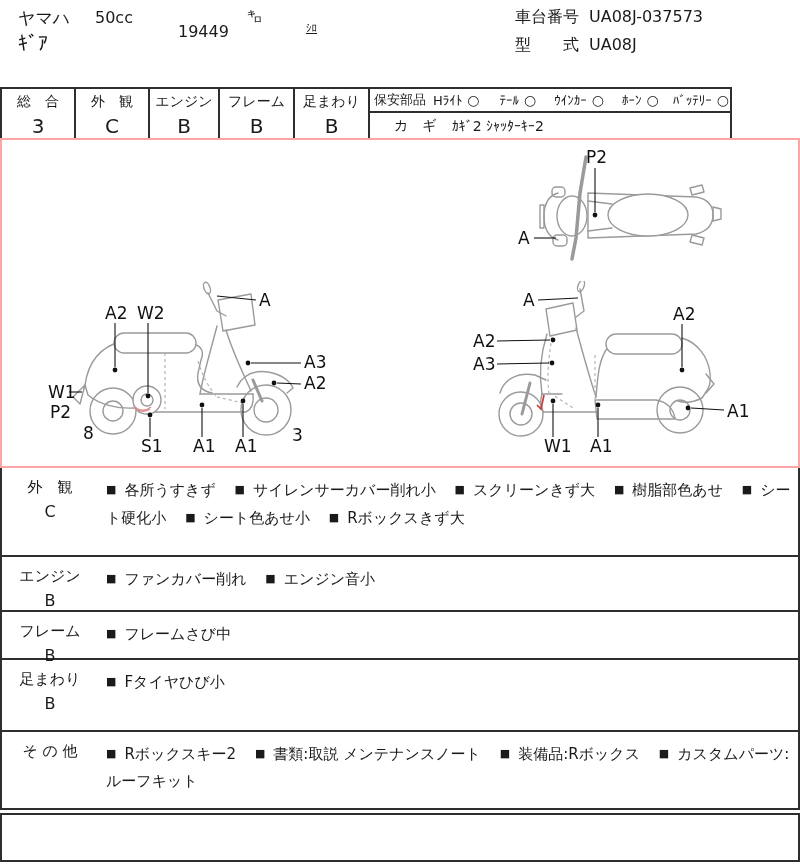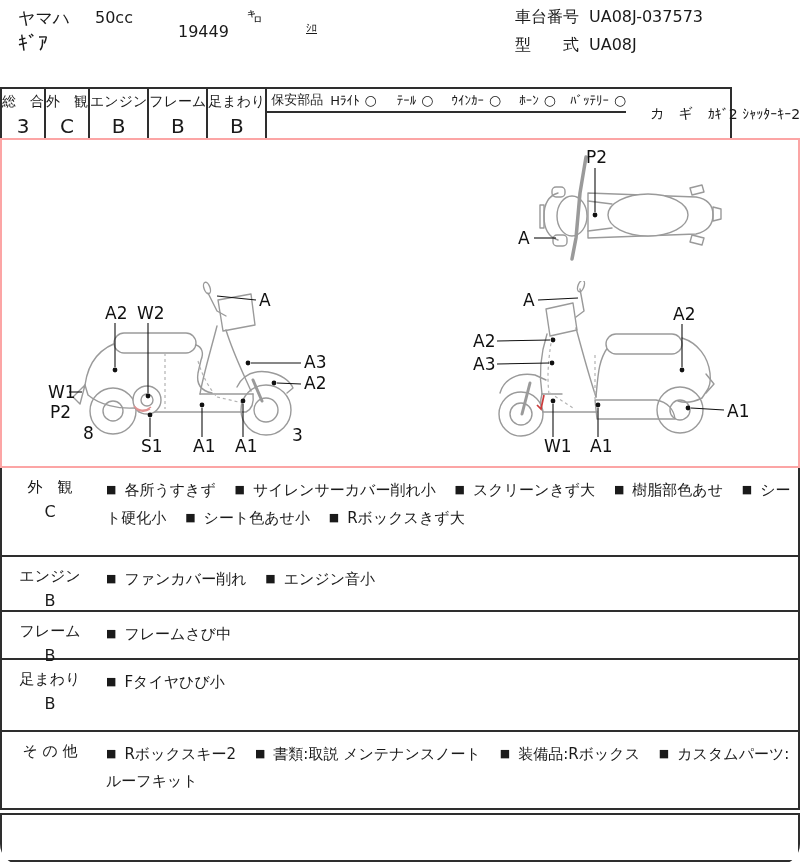--- a/index.html
+++ b/index.html
@@ -1,38 +1,38 @@
 <!DOCTYPE html>
 <html><head>
 <meta charset="utf-8">
 <style>
   html,body{margin:0;padding:0;background:#fff;}
   .sheet{position:relative;width:800px;height:865px;background:#fff;overflow:hidden;
-         font-family:"DejaVu Sans","Liberation Sans",sans-serif;color:#1a1a1a;border-radius:21px;}
+         font-family:"DejaVu Sans","Liberation Sans",sans-serif;color:#1a1a1a;}
   
   .header{position:relative;width:800px;height:87px;}
   .header span,.header div{position:absolute;white-space:nowrap;}
   .h-maker{left:18px;top:7px;font-size:17px;}
   .h-disp{left:95px;top:8px;font-size:16px;}
   .h-mile{left:178px;top:22px;font-size:16px;}
   .h-unit{left:247px;top:8px;font-size:15px;}
   .h-color{left:306px;top:22px;font-size:11px;text-decoration:underline;}
   .h-model{left:18px;top:31px;font-size:20px;}
   .h-right{left:515px;top:3px;font-size:16px;position:absolute;}
   .code-row{position:static !important;display:block;height:28px;line-height:28px;}
   .code-label{position:static !important;display:inline-block;margin-right:10px;}
   .code-value{position:static !important;display:inline;}
   
   .ratings{box-sizing:border-box;width:732px;height:53px;border:2px solid #2e2e2e;display:flex;}
   .rcell{box-sizing:border-box;border-right:2px solid #2e2e2e;display:flex;flex-direction:column;
          align-items:center;justify-content:space-between;padding:4px 0 2px;}
   .rc0{width:74px;} .rc1{width:74px;} .rc2{width:70px;} .rc3{width:75px;} .rc4{width:75px;}
   .rlabel{font-size:14px;white-space:nowrap;}
   .rgrade{font-size:20px;line-height:20px;}
-  .safety{flex:1;display:flex;flex-direction:row;}
+  .safety{flex:1;display:flex;flex-direction:column;}
   .srow1{box-sizing:border-box;height:24px;border-bottom:2px solid #2e2e2e;display:flex;
          align-items:center;font-size:13px;white-space:nowrap;}
   .stitle{margin-left:4px;}
   .sitem{display:inline-flex;align-items:center;}
   .si0{margin-left:7px;} .si1{margin-left:20px;} .si2{margin-left:18px;}
   .si3{margin-left:18px;} .si4{margin-left:14px;}
   .sstatus{margin-left:5px;font-size:14px;}
   .srow2{flex:1;display:flex;align-items:center;font-size:14px;white-space:nowrap;}
   .klabel{margin-left:24px;}
   .kvalue{margin-left:15px;}

